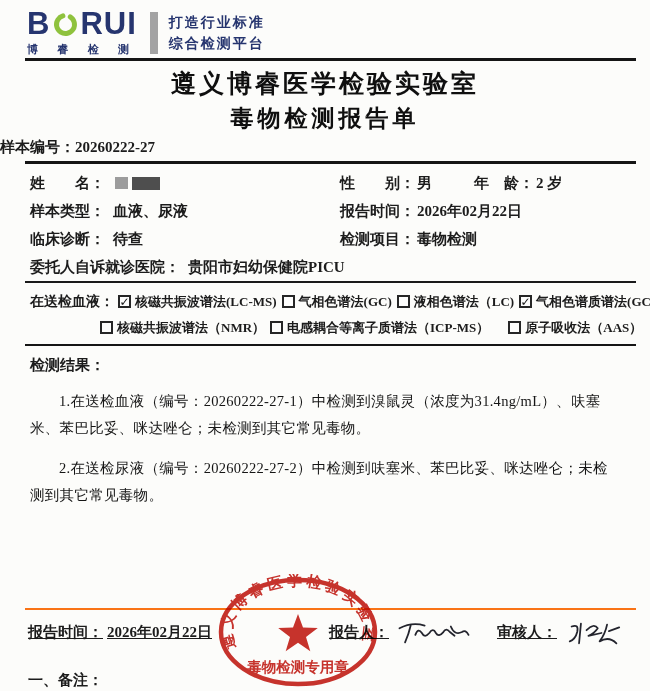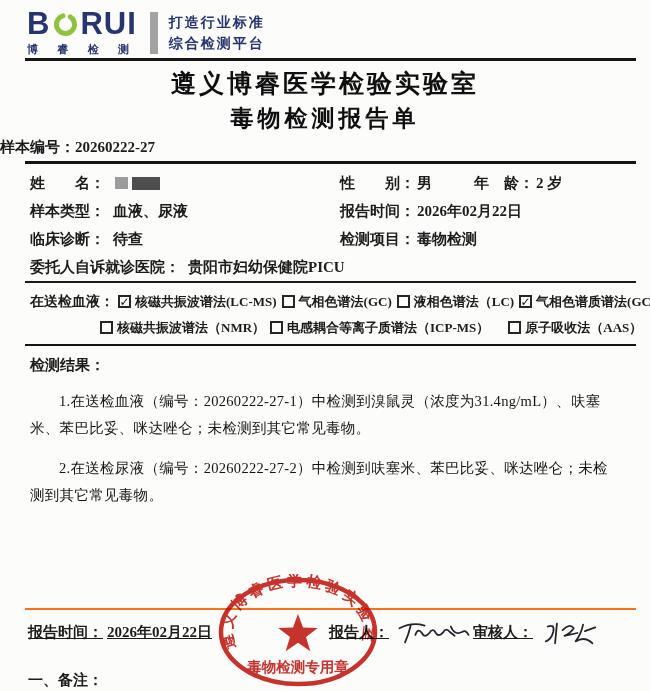--- a/index.html
+++ b/index.html
@@ -56,21 +56,21 @@
   .results-label { font-size:15px; font-weight:bold; }
   .results p { font-size:14.5px; line-height:27px; text-indent:2em; margin-top:13px;
     letter-spacing:0.3px; color:#151515; }
   
   .footer { position:absolute; left:0; right:0; top:608px; border-top:2px solid #f97316;
     margin:0 14px 0 25px;text-decoration:underline; }
   .footer-row { display:flex; align-items:center; padding:11px 0 0 3px; font-size:15px; height:34px; }
   .f-lbl { font-weight:bold; white-space:pre; }
   .f-val { font-weight:bold; margin-left:4px; white-space:pre; }
   .reporter-lbl { margin-left:117px; }
-  .reviewer-lbl { }
+  .reviewer-lbl { margin-left:24px; }
   .sig { margin-left:6px; }
   .note-line { position:absolute; left:28px; top:671px; font-size:15px; font-weight:bold; }
   
   .stamp { position:absolute; left:216px; top:574px; width:164px; height:118px;
     mix-blend-mode:multiply; opacity:0.93; pointer-events:none; }
 </style>
 </head>
 <body>
 
 <div class="page">

